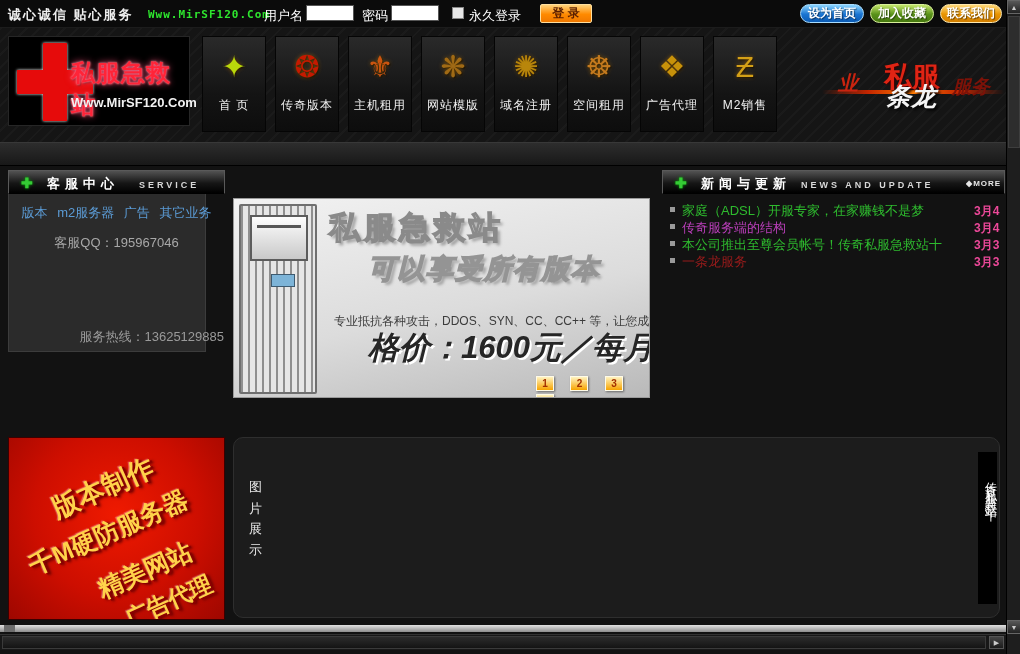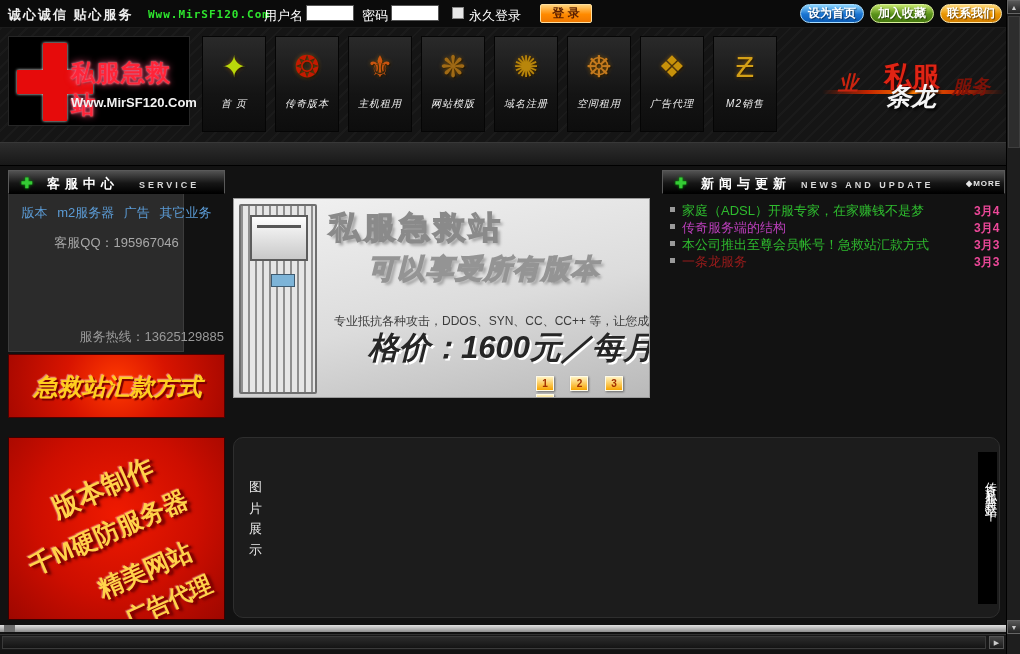--- a/index.html
+++ b/index.html
@@ -27,42 +27,42 @@
   .logo-box { position:absolute; left:8px; top:8px; width:182px; height:90px; background:#000; border:1px solid #262626; cursor:pointer; }
   .cross-wrap { position:absolute; left:6px; top:4px; width:84px; height:82px; filter:drop-shadow(0 0 1.5px #fff); }
   .cross-v { position:absolute; left:28px; top:2px; width:24px; height:78px; background:#e60b0b; }
   .cross-h { position:absolute; left:2px; top:29px; width:76px; height:24px; background:#e60b0b; }
   .logo-title { position:absolute; left:62px; top:20px; font-size:24px; font-weight:bold; color:#ff2438; letter-spacing:1px;
     text-shadow:0 0 7px #ff4d7a, 0 0 2px #ffd0d0, 1px 1px 2px #500; }
   .logo-url { position:absolute; left:62px; top:58px; font-size:13px; font-weight:bold; color:#f2f2f2; }
   .nav { position:absolute; left:202px; top:8px; display:flex; }
   .nav-item { width:64px; height:96px; margin-right:9px; background:linear-gradient(#2a2a2a,#141414 60%,#0d0d0d); border:1px solid #050505; text-align:center; cursor:pointer; }
   .nav-icon { display:block; height:60px; line-height:60px; font-size:30px; text-shadow:0 0 4px rgba(255,160,0,.45), 1px 1px 2px #000; }
-  .nav-label { display:block; font-size:10px; color:#f0f0f0; letter-spacing:1px;font-style:italic; }
+  .nav-label { display:block; font-size:12px; color:#f0f0f0; letter-spacing:1px; }
   .promo { position:absolute; left:818px; top:10px; width:192px; height:92px; }
   .promo-bar { position:absolute; left:4px; top:52px; width:182px; height:4px; border-radius:2px;
     background:linear-gradient(90deg, rgba(80,0,0,0), #c22500 25%, #ff7a00 50%, #c22500 75%, rgba(80,0,0,0)); }
   .promo-p1 { position:absolute; left:66px; top:20px; font-size:28px; font-weight:bold; color:#e02414; text-shadow:1px 1px 2px #3a0000; }
   .promo-p2 { position:absolute; left:20px; top:32px; font-size:20px; font-weight:bold; font-style:italic; color:#c92410; }
   .promo-p3 { position:absolute; left:68px; top:42px; font-size:25px; font-weight:bold; font-style:italic; color:#f4f4f4; text-shadow:2px 2px 3px #000; }
   .promo-p4 { position:absolute; left:134px; top:36px; font-size:19px; font-weight:bold; font-style:italic; color:#7c1208; }
 
   
   .divider { position:absolute; left:0; top:142px; width:1020px; height:24px; background:linear-gradient(#2d2d2d,#181818); border-top:1px solid #383838; border-bottom:1px solid #000; }
 
   
   .panel-head { position:absolute; height:24px; background:linear-gradient(180deg,#525252,#161616 55%,#000); border:1px solid #5a5a5a; border-bottom-color:#000; }
   .plus-icon { position:absolute; left:12px; top:4px; color:#35cc35; font-size:14px; font-weight:bold; text-shadow:0 0 3px #0a0; }
   .panel-title { position:absolute; left:38px; top:4px; color:#fff; font-size:13px; font-weight:bold; letter-spacing:5px; }
   .panel-sub { position:absolute; top:9px; color:#d8d8d8; font-size:9px; font-weight:bold; letter-spacing:3px; }
   .more-link { position:absolute; right:4px; top:8px; color:#e8e8e8; font-size:8px; font-weight:bold; letter-spacing:1px; width:34px; overflow:hidden; white-space:nowrap; cursor:pointer; }
 
   
   .sb-head { left:8px; top:170px; width:217px; }
-  .sb-body { position:absolute; left:8px; top:194px; width:176px; height:158px; background:#2b2b2b; border:1px solid #3c3c3c; border-top:none; text-align:center; }
+  .sb-body { position:absolute; left:8px; top:194px; width:198px; height:158px; background:#2b2b2b; border:1px solid #3c3c3c; border-top:none; text-align:center; }
   .sb-links { position:absolute; left:0; top:10px; width:215px; font-size:13px; color:#5b9bd5; }
   .sb-links span { margin:0 3px; cursor:pointer; }
   .sb-qq { position:absolute; left:0; top:40px; width:215px; font-size:13px; color:#a8a8a8; }
   .sb-service { position:absolute; left:0; top:88px; width:215px; font-size:13px; color:#cfcf5e; }
   .sb-service span { margin:0 4px; text-decoration:underline; cursor:pointer; }
   .sb-hotline { position:absolute; left:0; top:134px; width:215px; font-size:13px; color:#9a9a9a;text-align:right; }
   .pay-banner { position:absolute; left:8px; top:354px; width:217px; height:64px; cursor:pointer;
     background:radial-gradient(circle at 50% 45%, #ff3a00 0%, #d81400 45%, #a80800 100%); border:1px solid #4d0000; overflow:hidden; }
   .pay-text { position:absolute; left:4px; top:16px; width:210px; text-align:center; font-size:24px; font-weight:bold; font-style:italic; color:#ffcf1e;
     text-shadow:2px 2px 1px #7a0000, -1px -1px 1px rgba(255,255,255,.5); white-space:nowrap; }
@@ -211,23 +211,20 @@
   <div class="sb-body">
     <div class="sb-links">
       <span>版本</span>
       <span>m2服务器</span>
       <span>广告</span>
       <span>其它业务</span>
     </div>
     <div class="sb-qq">客服QQ：195967046</div>
     <div class="sb-hotline">服务热线：13625129885</div>
   </div>
-  <div class="pay-banner">
-    <span class="pay-text">急救站汇款方式</span>
-  </div>
 
   <div class="banner">
     <div class="tower">
       <div class="tower-top">
           <div class="tower-slot"></div>
         </div>
       <div class="tower-screen"></div>
     </div>
     <span class="bn-title">私服急救站</span>
     <span class="bn-sub">可以享受所有版本</span>
@@ -253,21 +250,21 @@
       <span class="news-text" style="color: rgb(46, 187, 46);">家庭（ADSL）开服专家，在家赚钱不是梦</span>
       <span class="news-date">3月4</span>
     </div>
     <div class="news-row" style="top:23px;">
       <div class="news-bullet"></div>
       <span class="news-text" style="color: rgb(187, 63, 187);">传奇服务端的结构</span>
       <span class="news-date">3月4</span>
     </div>
     <div class="news-row" style="top:40px;">
       <div class="news-bullet"></div>
-      <span class="news-text" style="color: rgb(46, 187, 46);">本公司推出至尊会员帐号！急救站汇款方式</span>
+      <span class="news-text" style="color: rgb(46, 187, 46);">本公司推出至尊会员帐号！传奇私服急救站十</span>
       <span class="news-date">3月3</span>
     </div>
     <div class="news-row" style="top:57px;">
       <div class="news-bullet"></div>
       <span class="news-text" style="color: rgb(153, 27, 27);">一条龙服务</span>
       <span class="news-date">3月3</span>
     </div>
   </div>
 
   <div class="ad-box">

